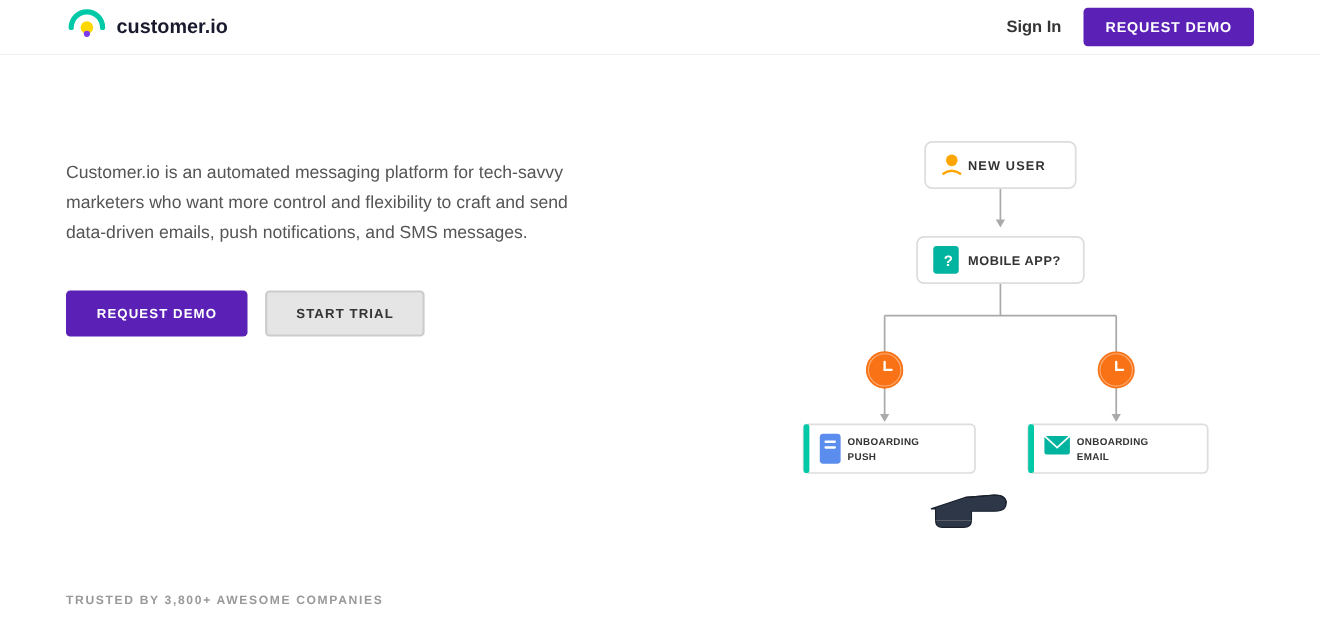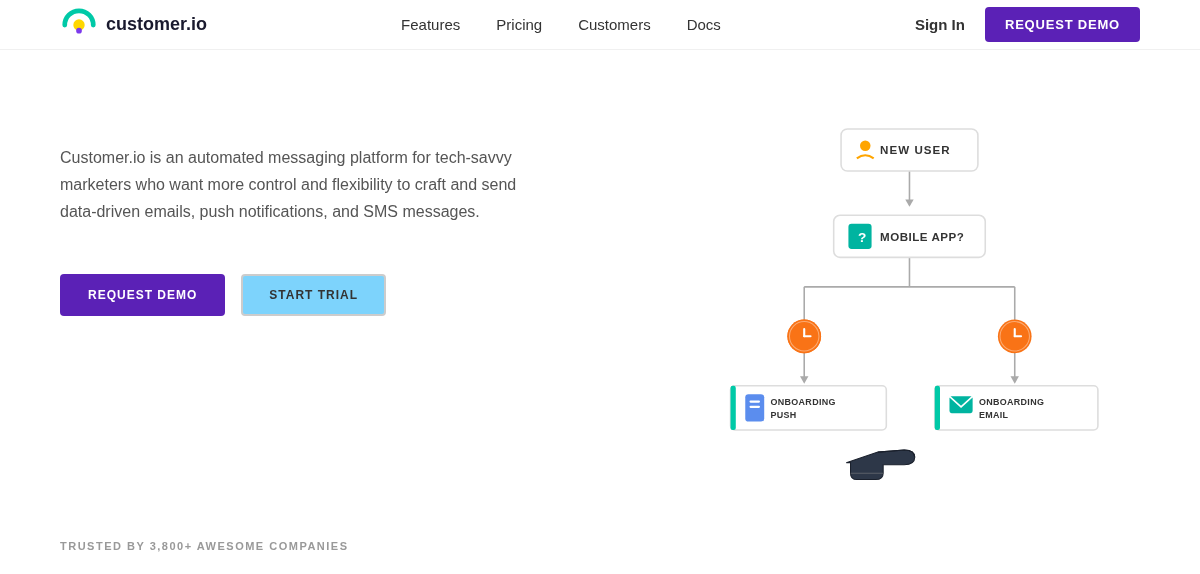--- a/index.html
+++ b/index.html
@@ -38,31 +38,31 @@
     }
     .hero-title .underline-text::after {
       content: '';
       position: absolute;
       bottom: -6px; left: 0;
       width: 100%; height: 4px;
       background: #7c3aed;
       border-radius: 2px;
     }
     .hero-desc {
-      font-size: 16px; color: #555; line-height: 1.7; margin-top: 24px; margin-bottom: 48px;
+      font-size: 16px; color: #555; line-height: 1.7; margin-top: 24px; margin-bottom: 38px;
       max-width: 490px;
     }
     .hero-buttons { display: flex; gap: 16px; align-items: center; }
     .btn-demo {
       background: #5b21b6; color: #fff; border: none; padding: 14px 28px;
       font-size: 12px; font-weight: 700; letter-spacing: 1px; cursor: pointer;
       text-transform: uppercase; border-radius: 4px;
     }
     .btn-trial {
-      background: #7dd3fc; color: #333; border: 2px solid #ccc; padding: 12px 26px;
+      background: #e5e5e5; color: #333; border: 2px solid #ccc; padding: 12px 26px;
       font-size: 12px; font-weight: 700; letter-spacing: 1px; cursor: pointer;
       text-transform: uppercase; border-radius: 4px;
     }
 
     
     .hero-right {
       flex: 1; position: relative; height: 420px; margin-left: 40px;
     }
 
     
@@ -88,26 +88,20 @@
 
       <path d="M5,20 A15,15 0 0,1 35,20" stroke="#00c9a7" stroke-width="5" fill="none" stroke-linecap="round"></path>
 
       <circle cx="20" cy="20" r="6" fill="#ffd700"></circle>
 
       <circle cx="20" cy="26" r="3" fill="#7c3aed"></circle>
     </svg>
     <span class="logo-text">customer.io</span>
   </div>
 
-  <div class="nav-links">
-    <a class="nav-link">Features</a>
-    <a class="nav-link">Pricing</a>
-    <a class="nav-link">Customers</a>
-    <a class="nav-link">Docs</a>
-  </div>
 
   <div class="nav-right">
     <span class="sign-in">Sign In</span>
     <button class="request-demo-btn">REQUEST DEMO</button>
   </div>
 </nav>
 
 <section class="hero">
   <div class="hero-left">
     <p class="hero-desc">Customer.io is an automated messaging platform for tech-savvy marketers who want more control and flexibility to craft and send data-driven emails, push notifications, and SMS messages.</p>

